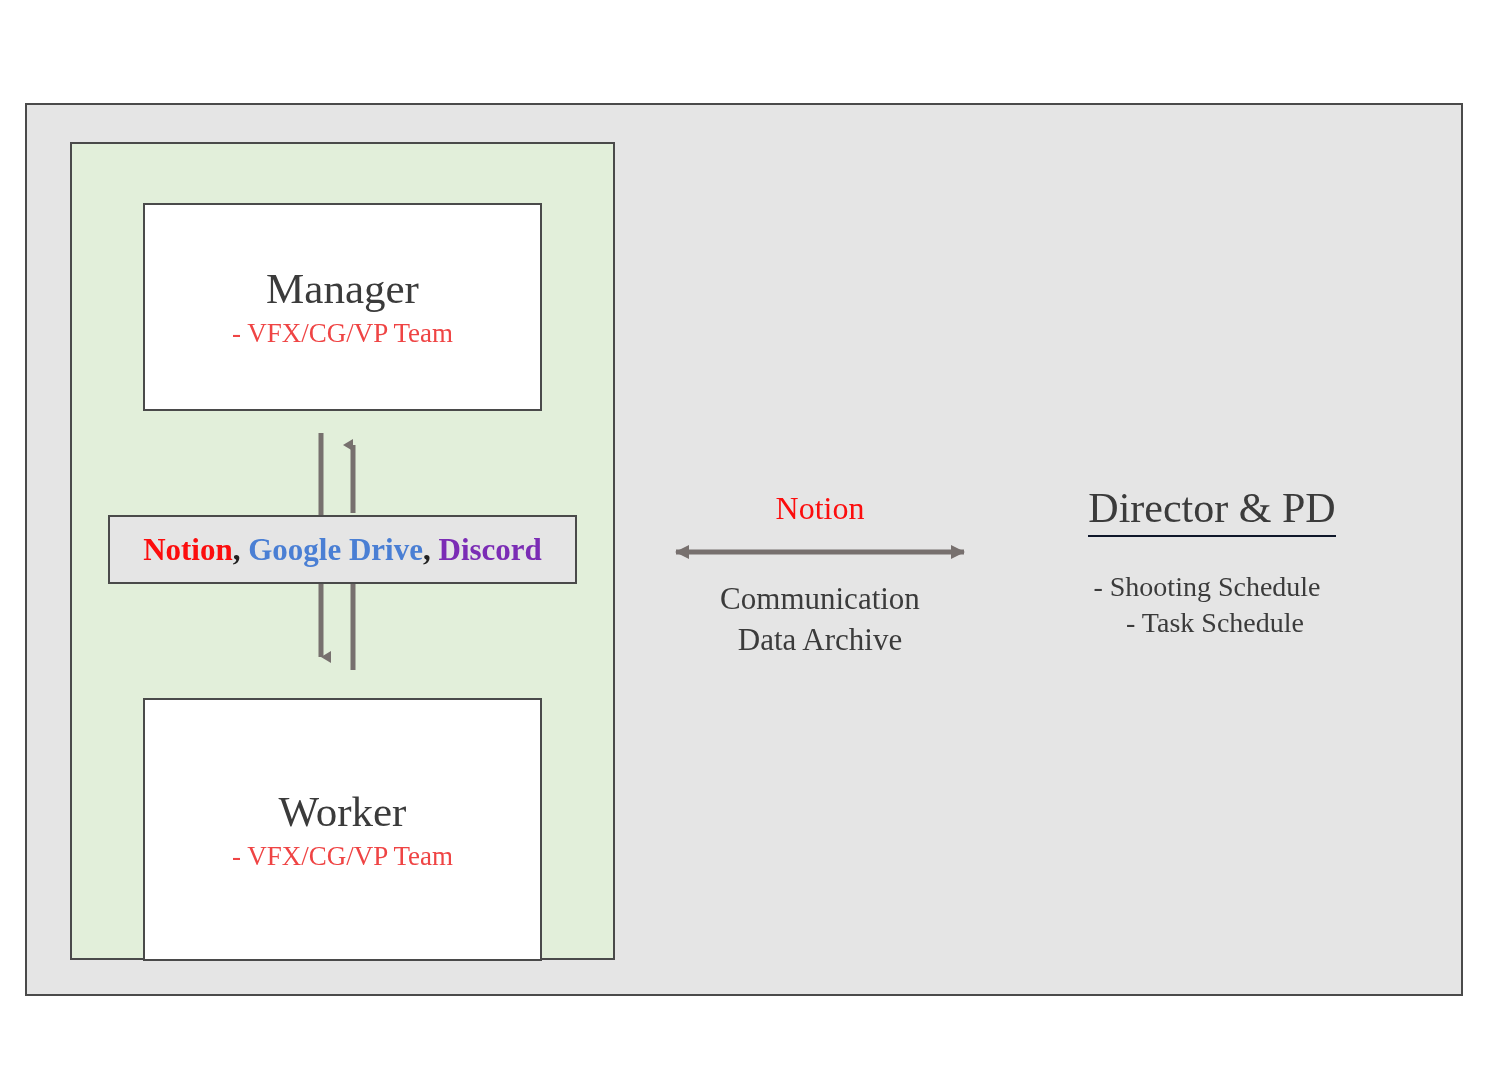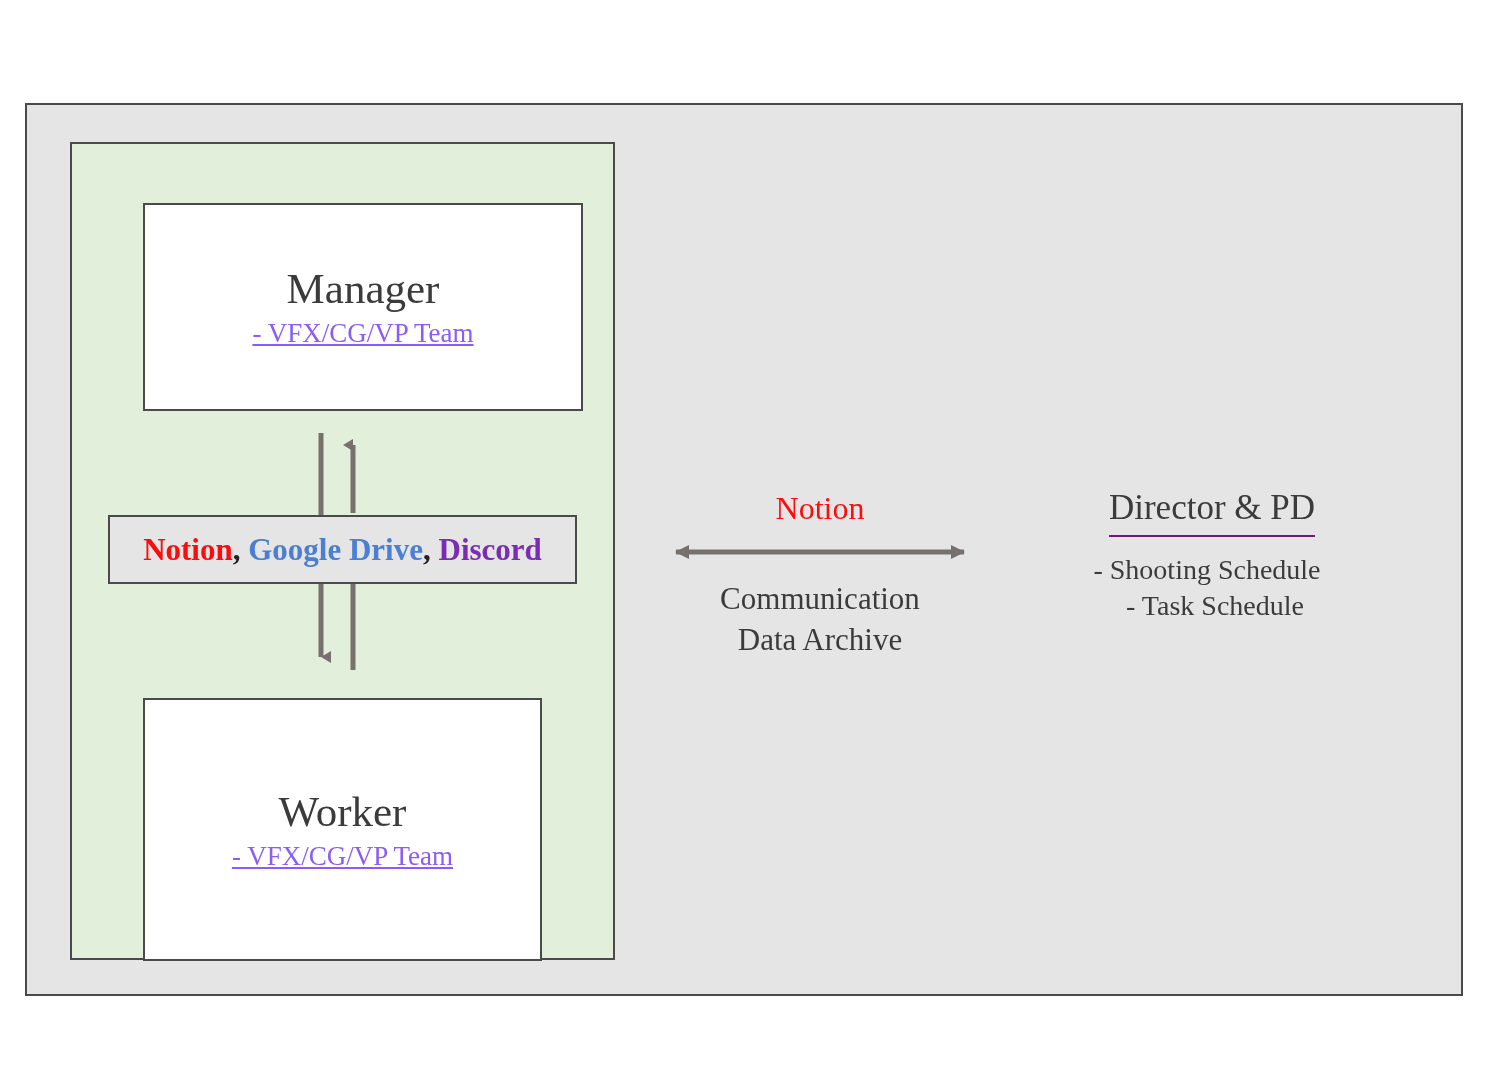--- a/index.html
+++ b/index.html
@@ -63,36 +63,35 @@
   .role-box {
     position: absolute;
     background: #ffffff;
     border: 2px solid #4a4a4a;
     box-sizing: border-box;
     display: flex;
     flex-direction: column;
     align-items: center;
     justify-content: center;
   }
-  .role-box.manager { left: 143px; top: 203px; width: 440px; height: 208px; }
+  .role-box.manager { left: 143px; top: 203px; width: 399px; height: 208px; }
   .role-box.worker  { left: 143px; top: 698px; width: 399px; height: 263px; }
 
   .role-title {
     font-size: 43px;
     line-height: 50px;
     font-weight: 400;
     color: #3b3b3b;
     margin-bottom: 2px;
   }
   .role-sub {
     font-size: 27px;
     line-height: 34px;
     font-weight: 400;
-    color: #8b5cf6;
-    text-decoration: underline;
+    color: #ef4444;
   }
 
   
   .tools-box {
     position: absolute;
     left: 108px;
     top: 515px;
     width: 469px;
     height: 69px;
     background: #e5e5e5;
@@ -158,29 +157,29 @@
 
   
   .director-block {
     position: absolute;
     left: 1012px;
     top: 482px;
     width: 400px;
     text-align: center;
   }
   .director-title {
-    font-size: 35px;
+    font-size: 42px;
     line-height: 52px;
     color: #3b3b3b;
     display: inline-block;
-    border-bottom: 2px solid #701a75;
+    border-bottom: 2px solid #0f172a;
     padding-bottom: 1px;
   }
   .director-lines {
-    margin-top: 15px;
+    margin-top: 32px;
     font-size: 28px;
     line-height: 36px;
     color: #3b3b3b;
   }
   .director-lines div:nth-child(1) { margin-left: -10px; }
   .director-lines div:nth-child(2) { margin-left: 6px; }
 
   
   .footer-caption {
     position: absolute;

